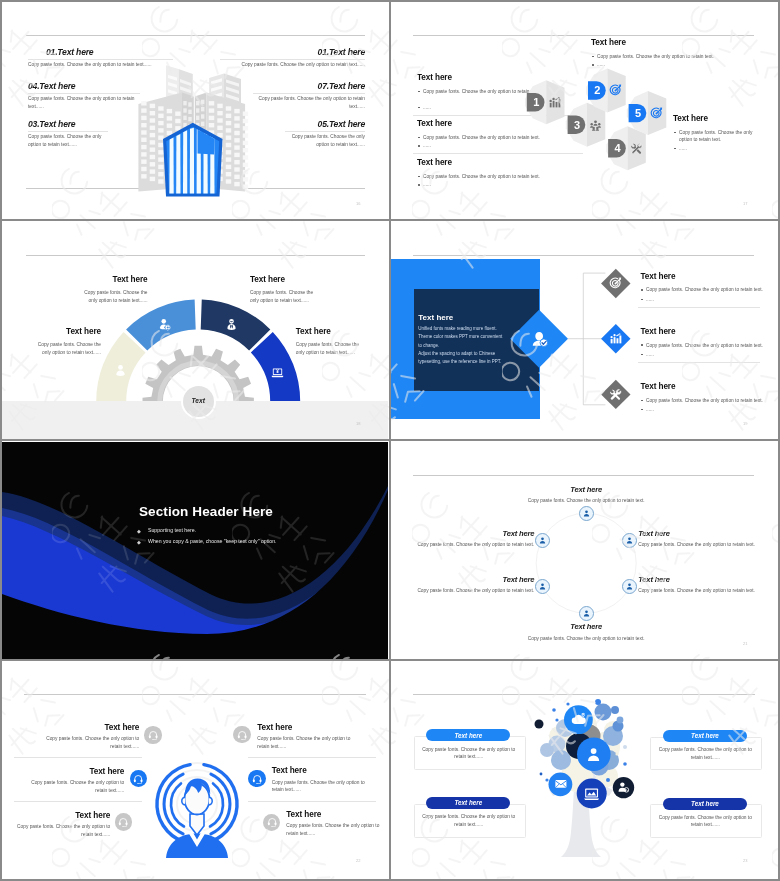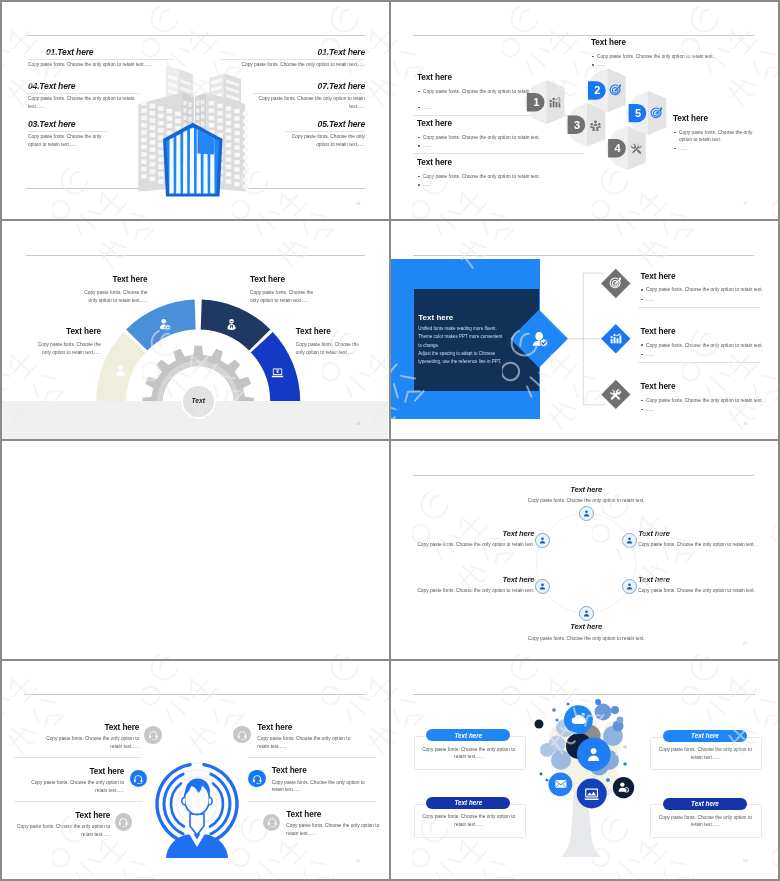--- a/index.html
+++ b/index.html
@@ -489,20 +489,33 @@
 <div class="bullet" style="left:250px;top:131.7px"></div>
 <div class="bodyt" style="left:255px;top:128.79999999999998px;width:40px">......</div>
 <div class="rule" style="left:247px;top:140.1px;width:122px"></div>
 <div class="ttl2" style="left:249.5px;top:160.3px">Text here</div>
 <div class="bullet" style="left:250px;top:177.60000000000002px"></div>
 <div class="bodyt" style="left:255px;top:174.70000000000002px;width:120px">Copy paste fonts. Choose the only option to retain text.</div>
 <div class="bullet" style="left:250px;top:186.9px"></div>
 <div class="bodyt" style="left:255px;top:184.0px;width:40px">......</div>
 <div class="pgnum" style="left:352px;top:199px">19</div>
 </div>
+<div class="slide" style="left:0;top:440px;background:#050505">
+<svg class="art" style="position:absolute;left:0;top:0;width:386px;height:218px" viewBox="0 0 386 218" preserveAspectRatio="none">
+<path d="M0,50 C55,58 130,112 208,152 C268,182 338,140 386,44 L386,218 L0,218 Z" fill="#0e2152"></path>
+<path d="M0,66 C55,76 130,130 206,168 C266,196 338,156 386,58 L386,218 L0,218 Z" fill="#18348f"></path>
+<path d="M0,74 C55,86 130,138 204,174 C264,202 338,164 386,66 L386,218 L0,218 Z" fill="#1a39d2"></path>
+<path d="M0,152 C55,172 130,192 205,192 C278,192 342,148 386,48 L386,218 L0,218 Z" fill="#050505"></path>
+</svg>
+<div style="position:absolute;left:137px;top:62px;color:#ffffff;font-size:13.5px;font-weight:bold;letter-spacing:0.1px">Section Header Here</div>
+<div style="position:absolute;left:135px;top:85.5px;color:#cfcfcf;font-size:5px">◆</div>
+<div style="position:absolute;left:146px;top:85px;color:#e9e9e9;font-size:5.2px">Supporting text here.</div>
+<div style="position:absolute;left:135px;top:96.5px;color:#cfcfcf;font-size:5px">◆</div>
+<div style="position:absolute;left:146px;top:96px;color:#e9e9e9;font-size:5.2px">When you copy &amp; paste, choose "keep text only" option.</div>
+</div>
 <div class="slide" style="left:389px;top:440px">
 <div class="hline" style="left:22px;top:33px;width:341px"></div>
 <svg class="art" style="position:absolute;left:0;top:0;width:386px;height:218px" viewBox="0 0 386 218">
 <circle cx="195.2" cy="121.2" r="50.0" fill="none" stroke="#f2f2f2" stroke-width="1.0"></circle>
 </svg>
 <div style="position:absolute;left:187.7px;top:63.7px;width:13px;height:13px;border-radius:50%;background:#eaf4fd;border:1px solid #7aa7cf"></div>
 <svg style="position:absolute;left:190.7px;top:66.7px;width:9px;height:9px;" viewBox="0 0 24 24">
           <circle cx="12" cy="7.6" r="3.6" fill="#1b5fa8"></circle>
           <path d="M5 20 a7 7 0 0 1 14 0 z" fill="#1b5fa8"></path>
         </svg>

